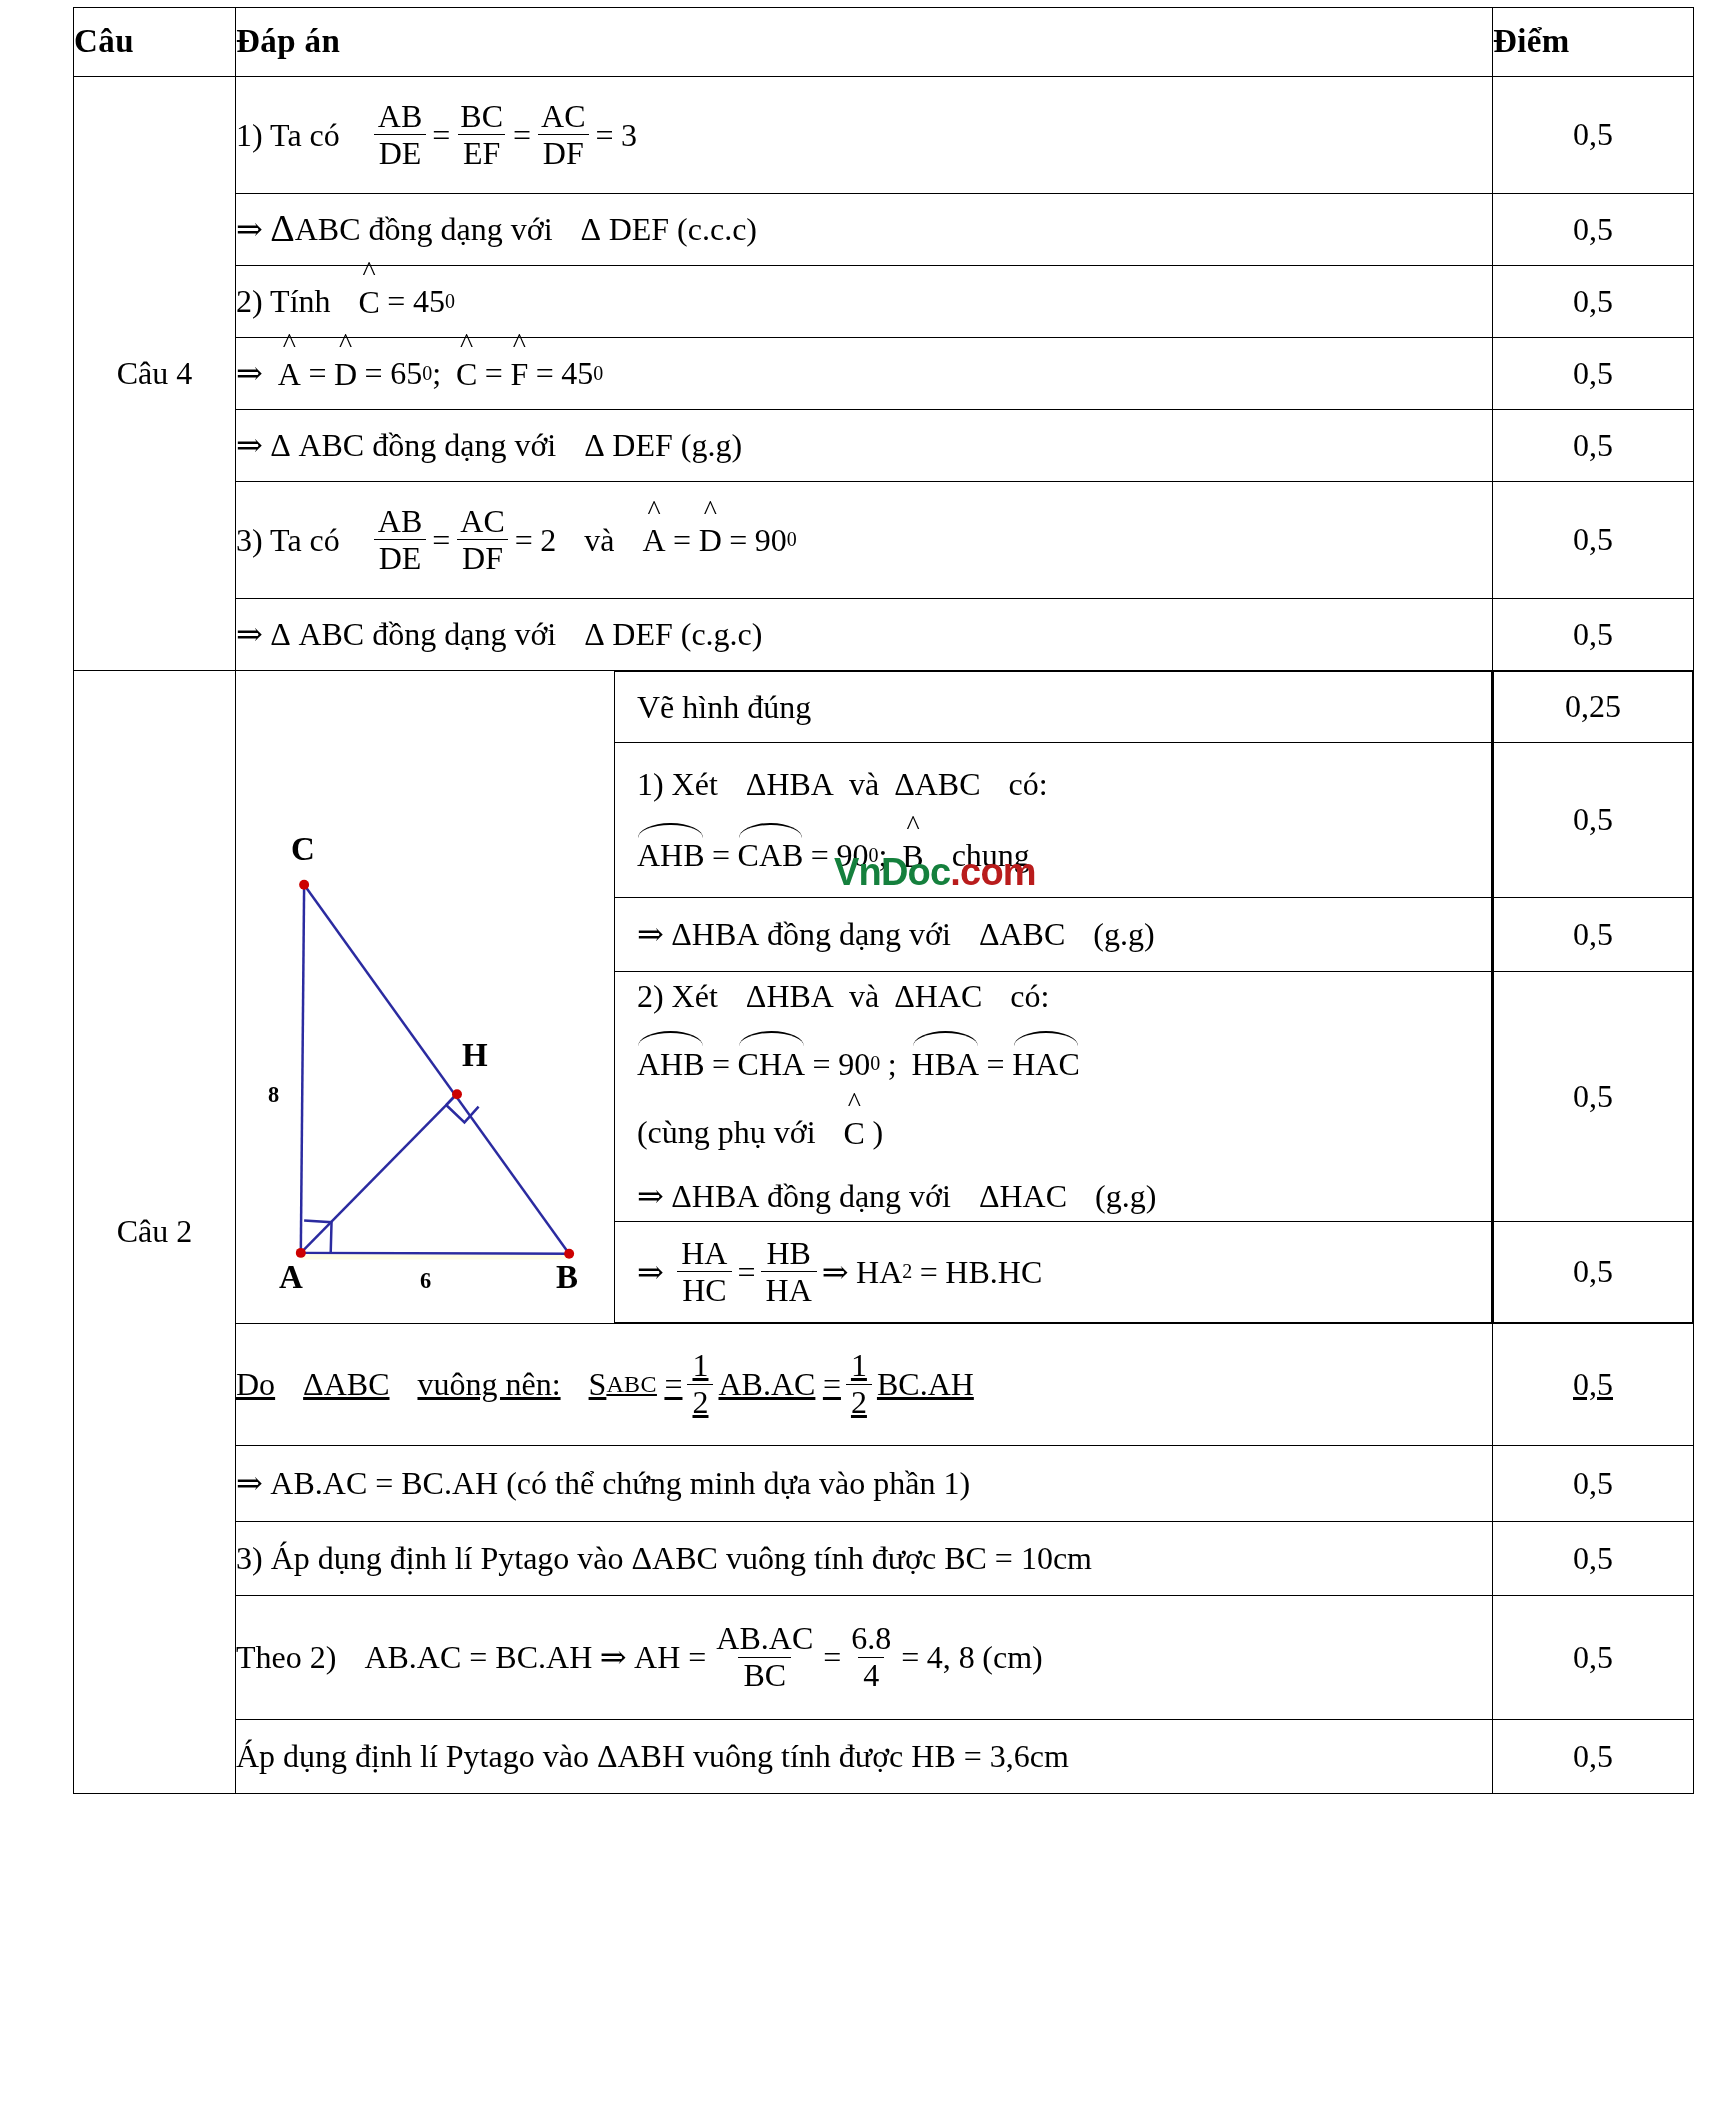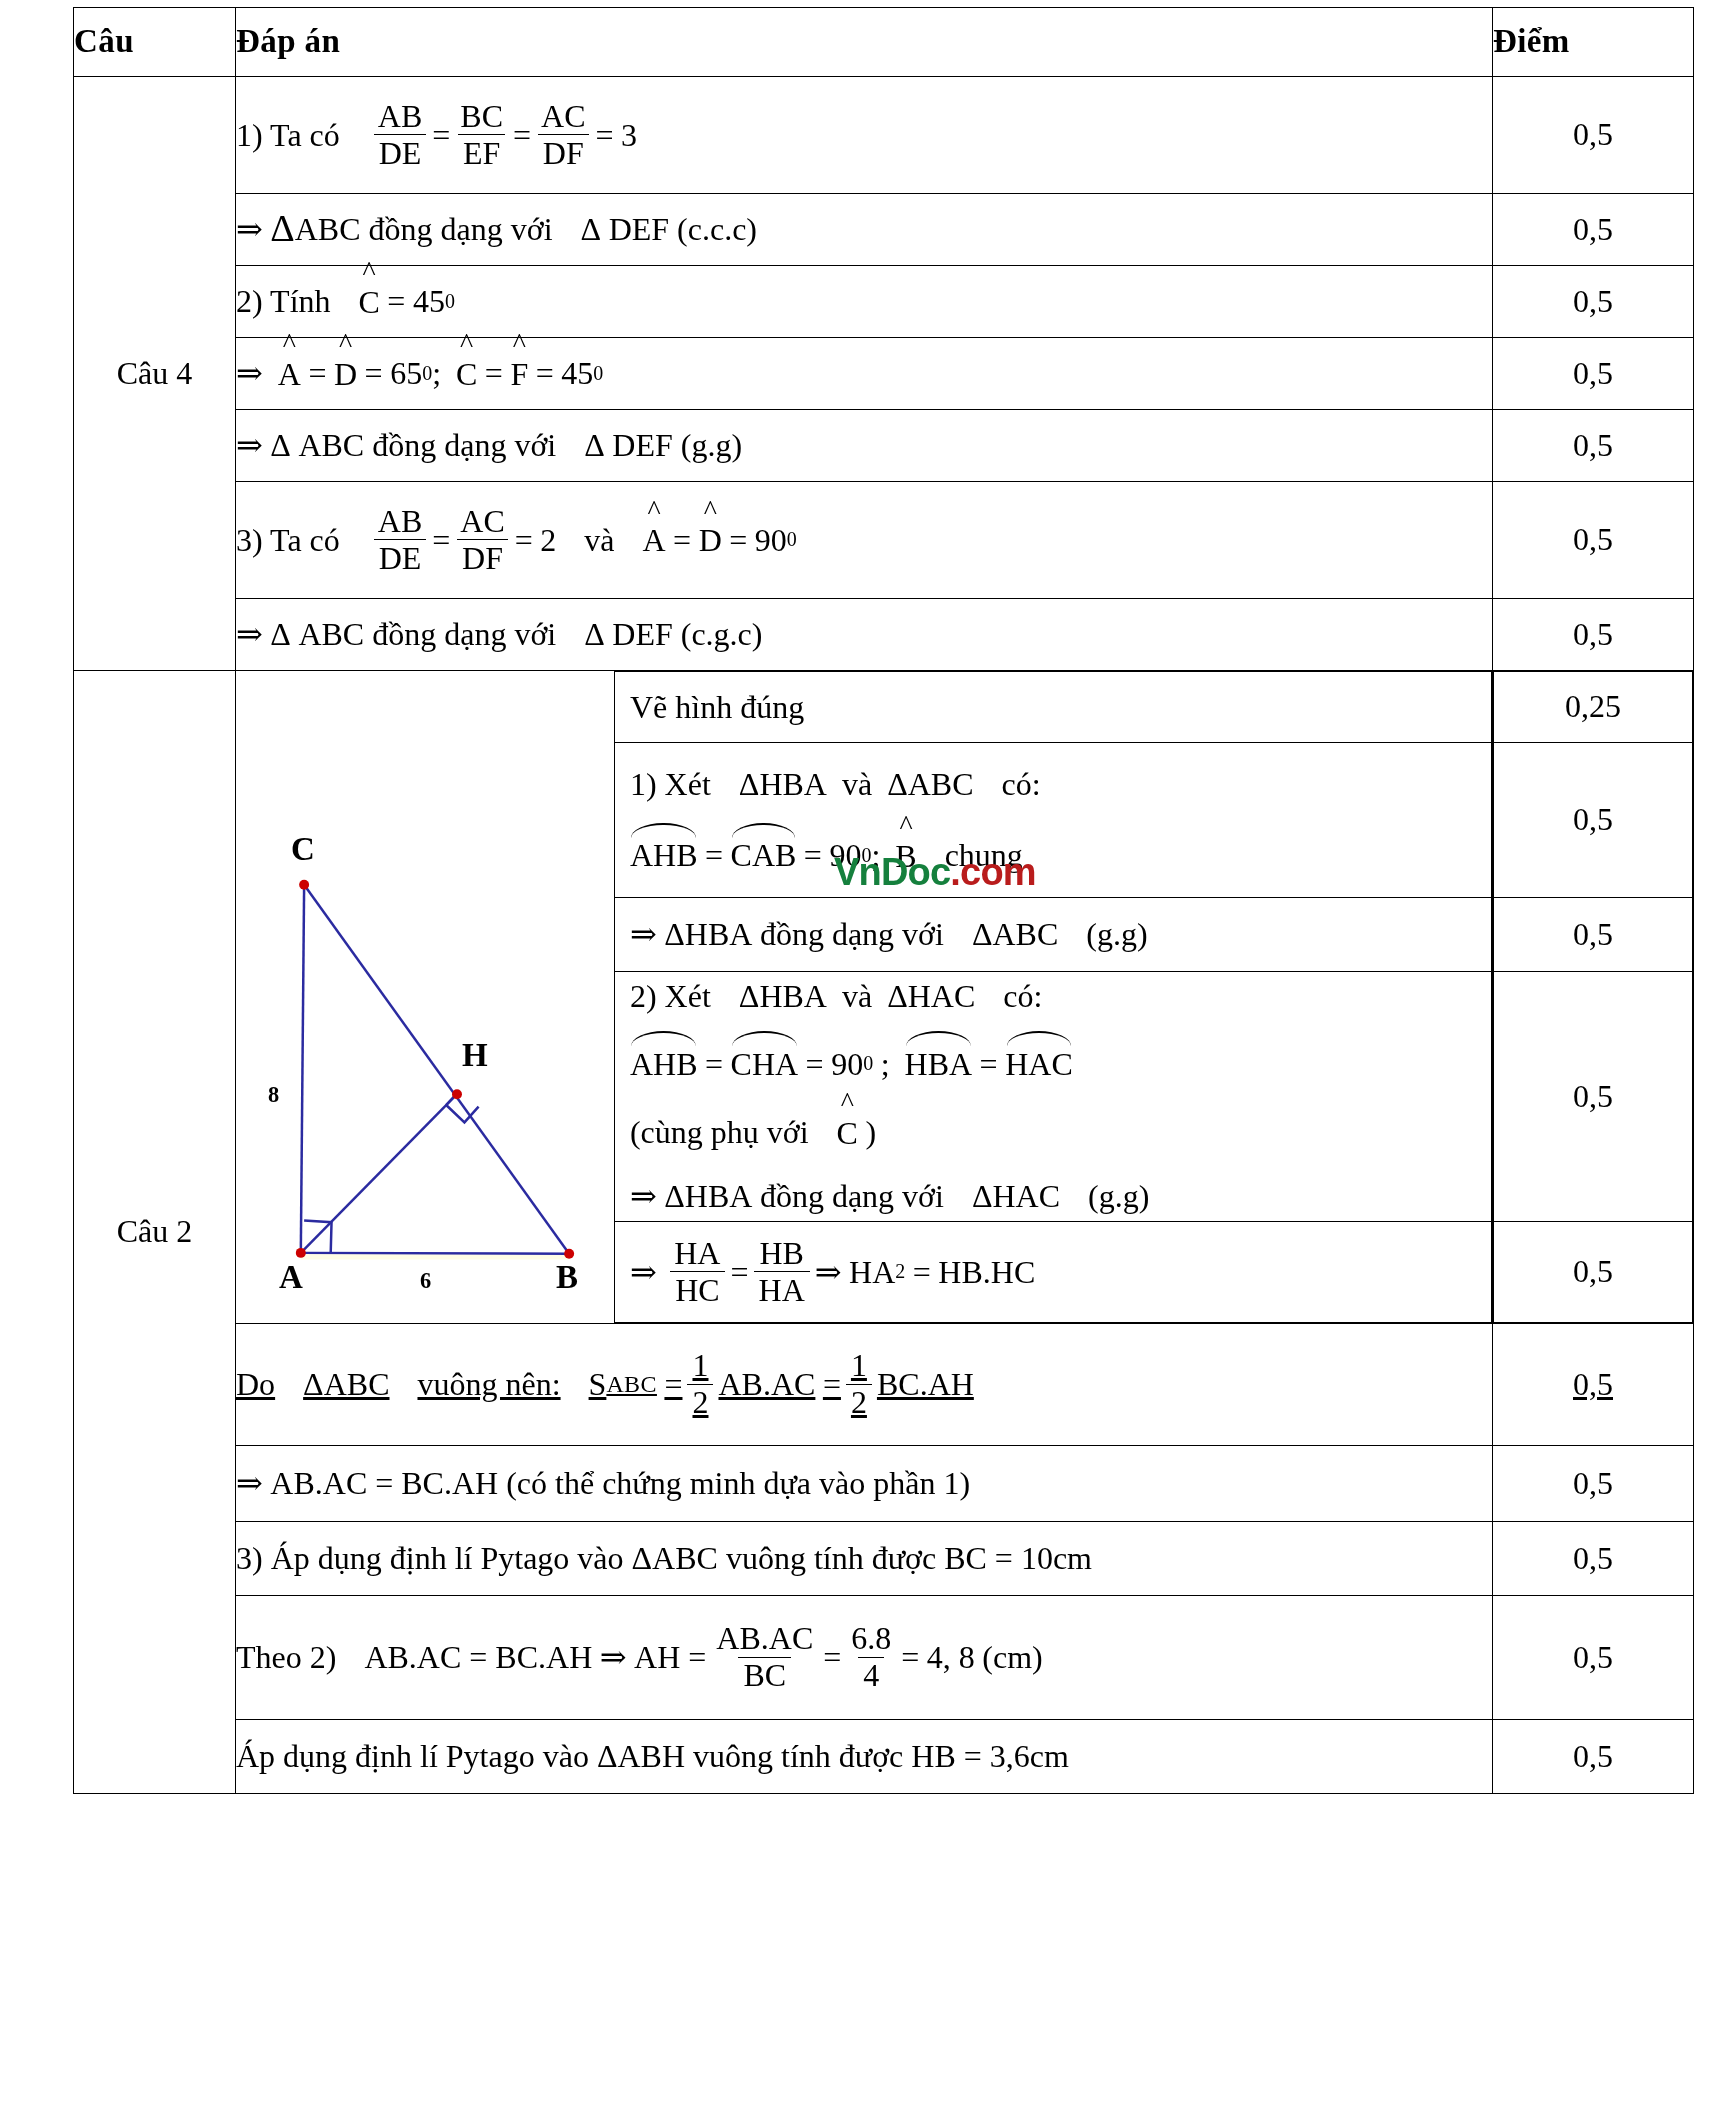--- a/index.html
+++ b/index.html
@@ -40,21 +40,21 @@
   }
   .diem-cell{
     text-align:center;
     font-size:32px;
   }
   .ans-cell{
     padding:8.3px 0 8.3px 23px;
     font-size:32px;
     line-height:1.25;
   }
-  .ans-cell.sub{padding-left:15px;}
+  .ans-cell.sub{padding-left:22px;}
 
   .line{display:flex;align-items:center;flex-wrap:wrap;min-height:43px;}
   .gap{display:inline-block;width:15px;}
   .gap-s{display:inline-block;width:7.5px;}
   .gap-l{display:inline-block;width:28px;}
 
   
   .frac{
     display:inline-flex;
     flex-direction:column;

